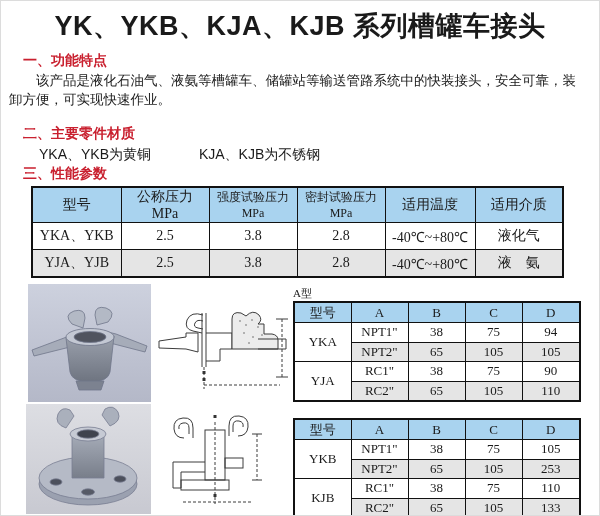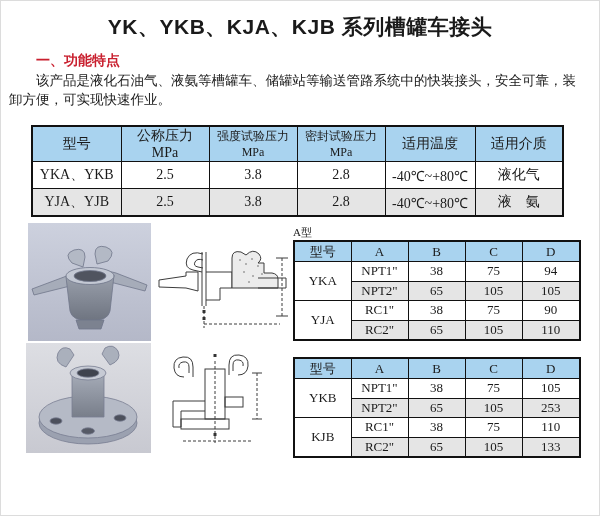--- a/index.html
+++ b/index.html
@@ -3,25 +3,25 @@
 <meta charset="utf-8">
 <style>
   html,body{margin:0;padding:0;background:#fff;}
   .page{
     width:600px;height:516px;box-sizing:border-box;position:relative;
     background:#fff;border:1px solid #dcdcdc;overflow:hidden;
     font-family:"Liberation Sans",sans-serif;color:#1a1a1a;
   }
   .title{
     margin:0;padding-top:12px;text-align:center;
-    font-size:21px;font-weight:bold;line-height:27px;letter-spacing:.5px;
+    font-size:27px;font-weight:bold;line-height:27px;letter-spacing:.5px;
   }
   .sec{
     color:#c9202f;font-weight:bold;font-size:14px;line-height:17px;
-    margin:0 0 0 35px;
+    margin:0 0 0 22px;
   }
   .sec.s1{margin-top:12px;}
   .sec.s2{margin-top:3px;}
   .sec.s3{margin-top:2px;}
   .sec.s4{margin-top:7px;}
   .para{
     margin:2px 10px 16px 8px;font-size:13.5px;line-height:19px;
     text-indent:2em;
   }
   .materials{margin:3px 0 0 38px;font-size:14px;line-height:18px;}
@@ -57,21 +57,27 @@
 </head>
 <body>
 
 <div class="page">
 
   <h1 class="title">YK、YKB、KJA、KJB 系列槽罐车接头</h1>
 
   <div class="sec s1">一、功能特点</div>
   <p class="para">该产品是液化石油气、液氨等槽罐车、储罐站等输送管路系统中的快装接头，安全可靠，装卸方便，可实现快速作业。</p>
 
-
+  <div class="sec s2">二、主要零件材质</div>
+  <div class="materials">
+    <span>YKA、YKB为黄铜</span>
+    <span>KJA、KJB为不锈钢</span>
+  </div>
+
+  <div class="sec s3">三、性能参数</div>
 
   <table class="perf">
     <colgroup>
       <col style="width:89px">
         <col style="width:88px">
         <col style="width:88px">
       <col style="width:88px">
         <col style="width:90px">
         <col style="width:88px">
     </colgroup>

